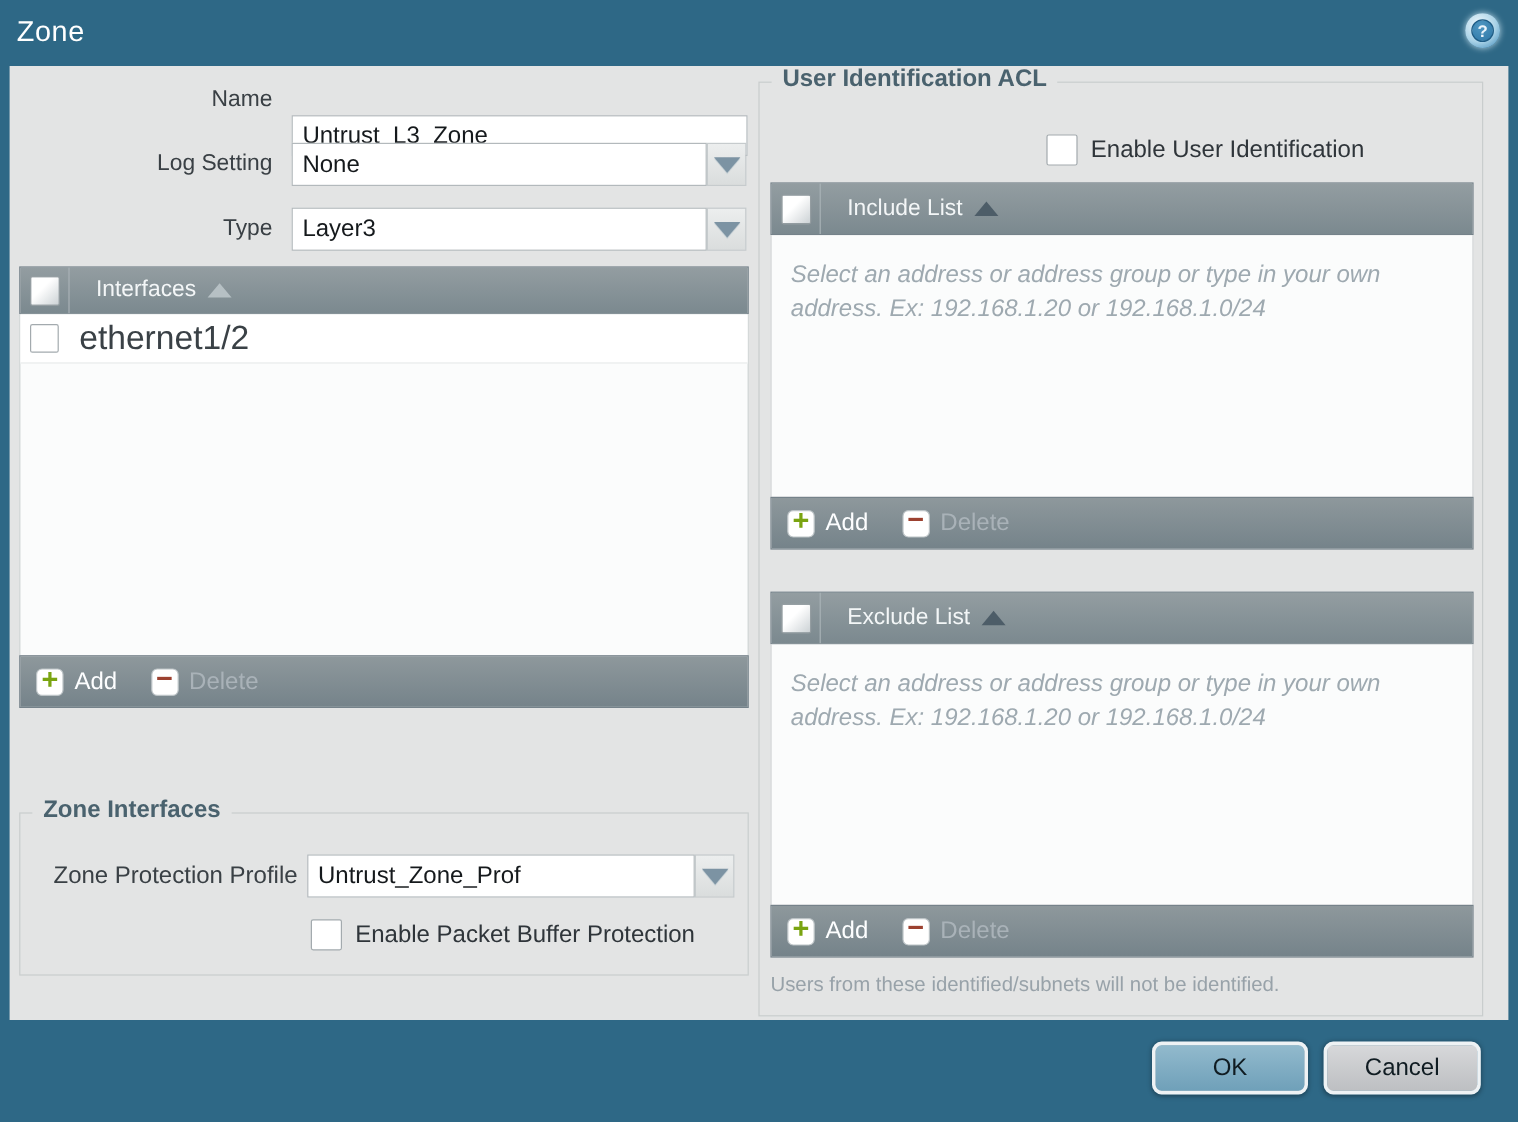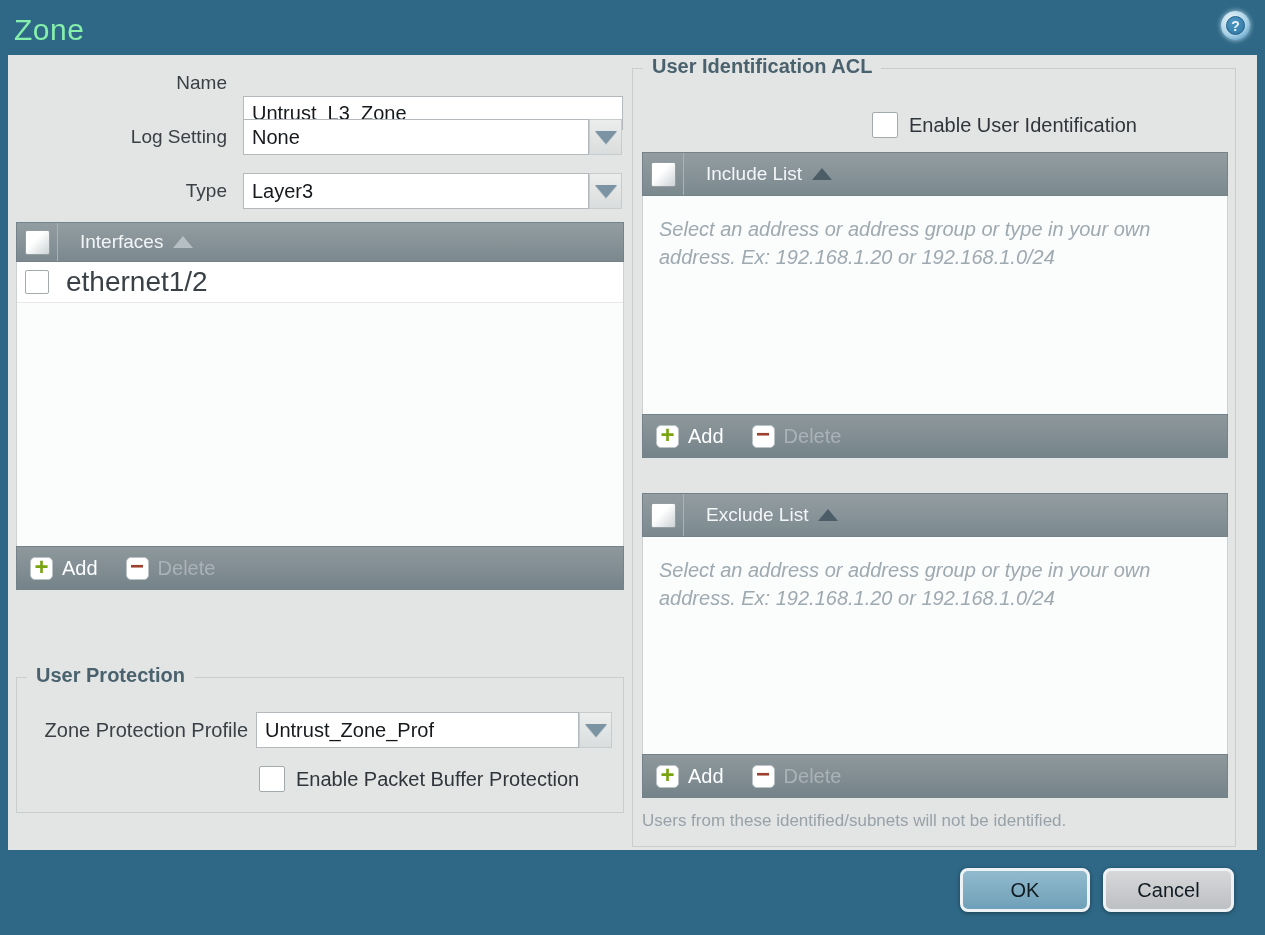--- a/index.html
+++ b/index.html
@@ -5,21 +5,21 @@
   * { margin:0; padding:0; box-sizing:border-box; }
   html,body { width:1265px; height:935px; }
   body {
     position:relative;
     background:#2e6886;
     font-family:"Liberation Sans", sans-serif;
     overflow:hidden;
   }
   .title {
     position:absolute; left:14px; top:13px;
-    font-size:30px; color:#86efac; letter-spacing:.5px;
+    font-size:24px; color:#ffffff; letter-spacing:.5px;
   }
   .help {
     position:absolute; right:15px; top:11px; width:29px; height:29px;
     border-radius:50%;
     background:radial-gradient(circle at 38% 32%, #eef7fc, #a9d2e7 55%, #5e9fc6 85%);
     box-shadow:0 0 5px rgba(220,240,250,.8);
     display:flex; align-items:center; justify-content:center;
     cursor:pointer;
   }
   .help-inner {
@@ -185,21 +185,21 @@
       <div class="tool-btn">
         <span class="icon-box">
             <span class="minus">−</span>
           </span>
         <span class="del-label">Delete</span>
       </div>
     </div>
   </div>
 
   <div class="fieldset" style="left:8px;top:622px;width:608px;height:136px;">
-    <div class="legend">User Protection</div>
+    <div class="legend">Zone Interfaces</div>
     <div class="abs row-label" style="left:0;top:34px;width:239px;height:36px;font-size:20px;">Zone Protection Profile</div>
     <div class="abs" style="left:239px;top:34px;width:323px;height:36px;text-decoration:underline;">
       <input class="text-input" type="text" value="Untrust_Zone_Prof" style="">
     </div>
     <div class="abs trigger" style="left:562px;top:34px;width:33px;height:36px;">
       <div class="tri-down"></div>
     </div>
     <div class="abs cb plain" style="left:242px;top:88px;width:26px;height:26px;"></div>
     <div class="abs cb-label" style="left:279px;top:88px;height:26px;">Enable Packet Buffer Protection</div>
   </div>

